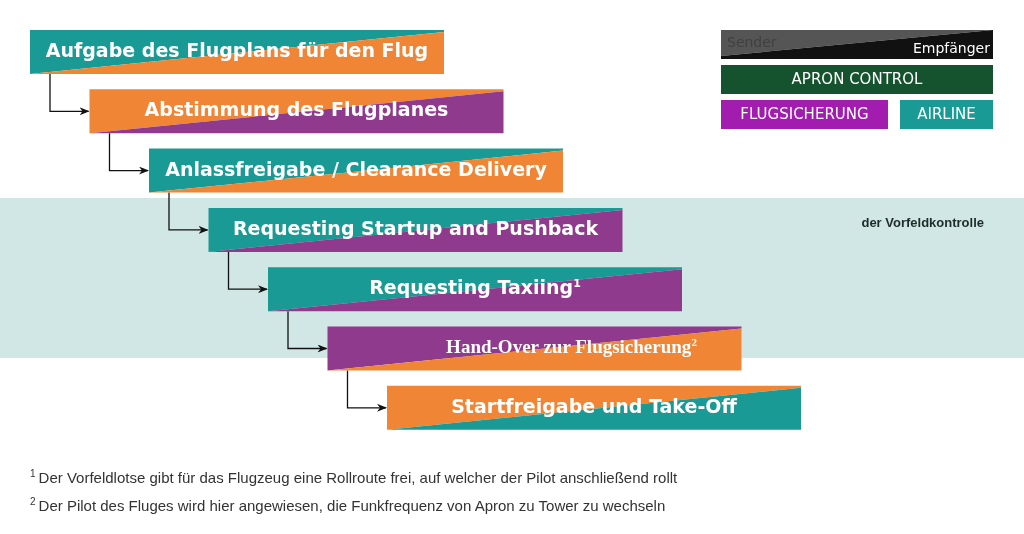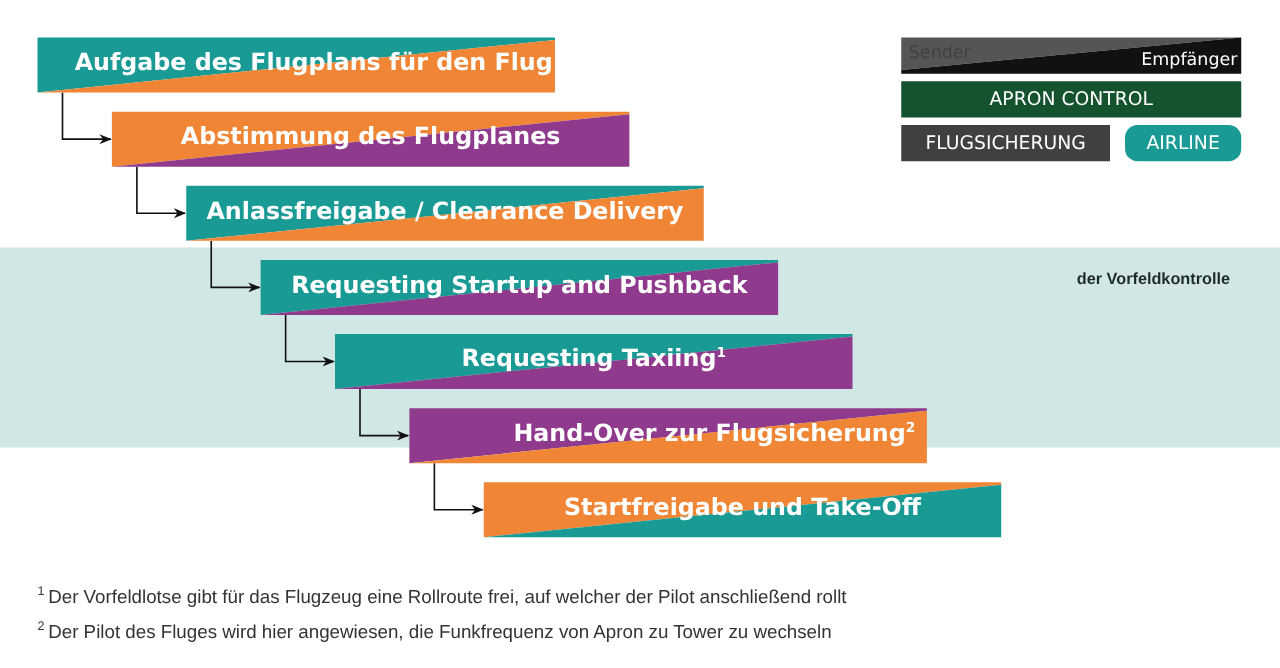--- a/index.html
+++ b/index.html
@@ -67,33 +67,33 @@
         <polygon points="387,385.79999999999995 801,385.79999999999995 801,387.79999999999995 387,429.79999999999995" fill="#ef8535"></polygon>
         <polygon points="801,387.79999999999995 801,429.79999999999995 387,429.79999999999995" fill="#1a9a94"></polygon>
       </g>
     </g>
 
   <polygon points="721,30 993,30 721,56" fill="#555555"></polygon>
   <polygon points="993,30 993,59 721,59 721,56" fill="#111111"></polygon>
 </svg>
 
 <div id="labels">
-    <div class="bar-label" style="left: 30px; top: 28px; width: 414px; margin-left: 14px;"><span>Aufgabe des Flugplans für den Flug</span></div>
+    <div class="bar-label" style="left: 30px; top: 28px; width: 414px;"><span>Aufgabe des Flugplans für den Flug</span></div>
     <div class="bar-label" style="left: 89.5px; top: 87.3px; width: 414px;"><span>Abstimmung des Flugplanes</span></div>
     <div class="bar-label" style="left: 149px; top: 146.6px; width: 414px;"><span>Anlassfreigabe / Clearance Delivery</span></div>
     <div class="bar-label" style="left: 208.5px; top: 205.9px; width: 414px;"><span>Requesting Startup and Pushback</span></div>
     <div class="bar-label" style="left: 268px; top: 265.2px; width: 414px;"><span>Requesting Taxiing</span><sup>1</sup></div>
-    <div class="bar-label" style="left: 327.5px; top: 324.5px; width: 488px;"><span>Hand-Over zur Flugsicherung</span><sup>2</sup></div>
+    <div class="bar-label" style="left: 327.5px; top: 324.5px; width: 488px; font-family: Liberation Serif, serif;"><span>Hand-Over zur Flugsicherung</span><sup>2</sup></div>
     <div class="bar-label" style="left: 387px; top: 383.8px; width: 414px; text-align: center;"><span>Startfreigabe und Take-Off</span></div>
   </div>
 
 <div class="legend-box" style="left:727px;top:34px;font-size:14px;color:#404040;text-align:center;">Sender</div>
 <div class="legend-box" style="left:904px;top:40px;width:86px;font-size:14px;text-align:right;">Empfänger</div>
 <div class="legend-box" style="left:721px;top:65px;width:272px;height:29px;line-height:29px;background:#14532d;">APRON CONTROL</div>
-<div class="legend-box" style="left:721px;top:100px;width:167px;height:29px;line-height:29px;background:#404040;">FLUGSICHERUNG</div>
-<div class="legend-box" style="left:900px;top:100px;width:93px;height:29px;line-height:29px;background:#1a9a94;border-radius:10px;">AIRLINE</div>
+<div class="legend-box" style="left:721px;top:100px;width:167px;height:29px;line-height:29px;background:#a21caf;">FLUGSICHERUNG</div>
+<div class="legend-box" style="left:900px;top:100px;width:93px;height:29px;line-height:29px;background:#1a9a94;">AIRLINE</div>
 
 <div class="footnote" style="top:468px;">
   <sup>1</sup><span>Der Vorfeldlotse gibt für das Flugzeug eine Rollroute frei, auf welcher der Pilot anschließend rollt</span>
 </div>
 <div class="footnote" style="top:496px;">
   <sup>2</sup><span>Der Pilot des Fluges wird hier angewiesen, die Funkfrequenz von Apron zu Tower zu wechseln</span>
 </div>
 
 </body></html>

